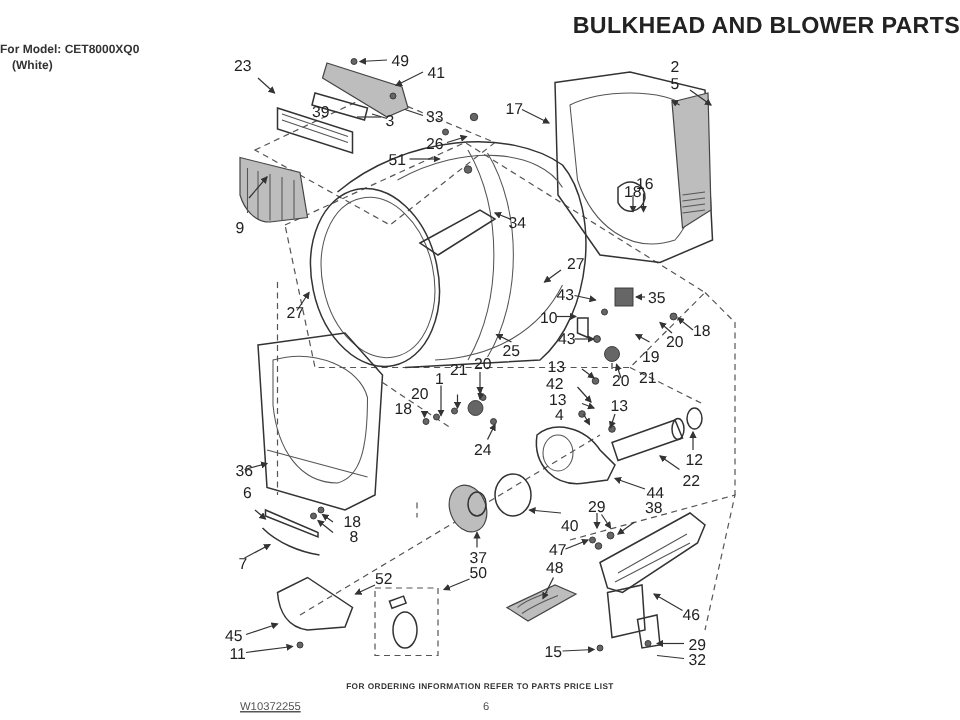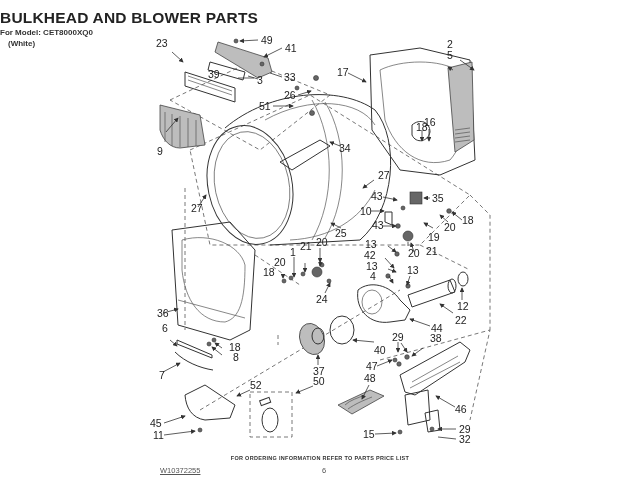--- a/index.html
+++ b/index.html
@@ -1,17 +1,17 @@
 <!DOCTYPE html>
 <html><head>
 <meta charset="utf-8">
 <style>
   html, body { margin:0; padding:0; background:#ffffff; }
   body { width:640px; height:480px; position:relative; overflow:hidden; font-family:"Liberation Sans", sans-serif; color:#1a1a1a; }
-  .title { position:absolute; left:0; width:640px; top:9px; text-align:left; font-weight:bold; font-size:15.5px; letter-spacing:0.2px; color:#222; }
+  .title { position:absolute; left:0; width:640px; top:9px; text-align:right; font-weight:bold; font-size:15.5px; letter-spacing:0.2px; color:#222; }
   .subtitle { position:absolute; left:0; width:592px; font-weight:bold; font-size:8px; color:#333; }
   .sub1 { top:28px; }
   .sub2 { top:39px; left:8px; }
   svg.diagram { position:absolute; left:0; top:0; width:640px; height:480px; }
   .lbl { font-family:"Liberation Sans", sans-serif; font-size:10.5px; fill:#222; }
   .footer-note { position:absolute; top:455px; left:0; width:640px; text-align:center; font-size:5.5px; font-weight:bold; color:#333; letter-spacing:0.3px; }
   .part-no { position:absolute; top:466px; left:160px; font-size:7.5px; color:#555;text-decoration:underline; }
   .page-no { position:absolute; top:466px; left:322px; font-size:7.5px; color:#555; }
   .part { fill:none; stroke:#333; stroke-width:1; }
   .thin { fill:none; stroke:#555; stroke-width:0.7; }

